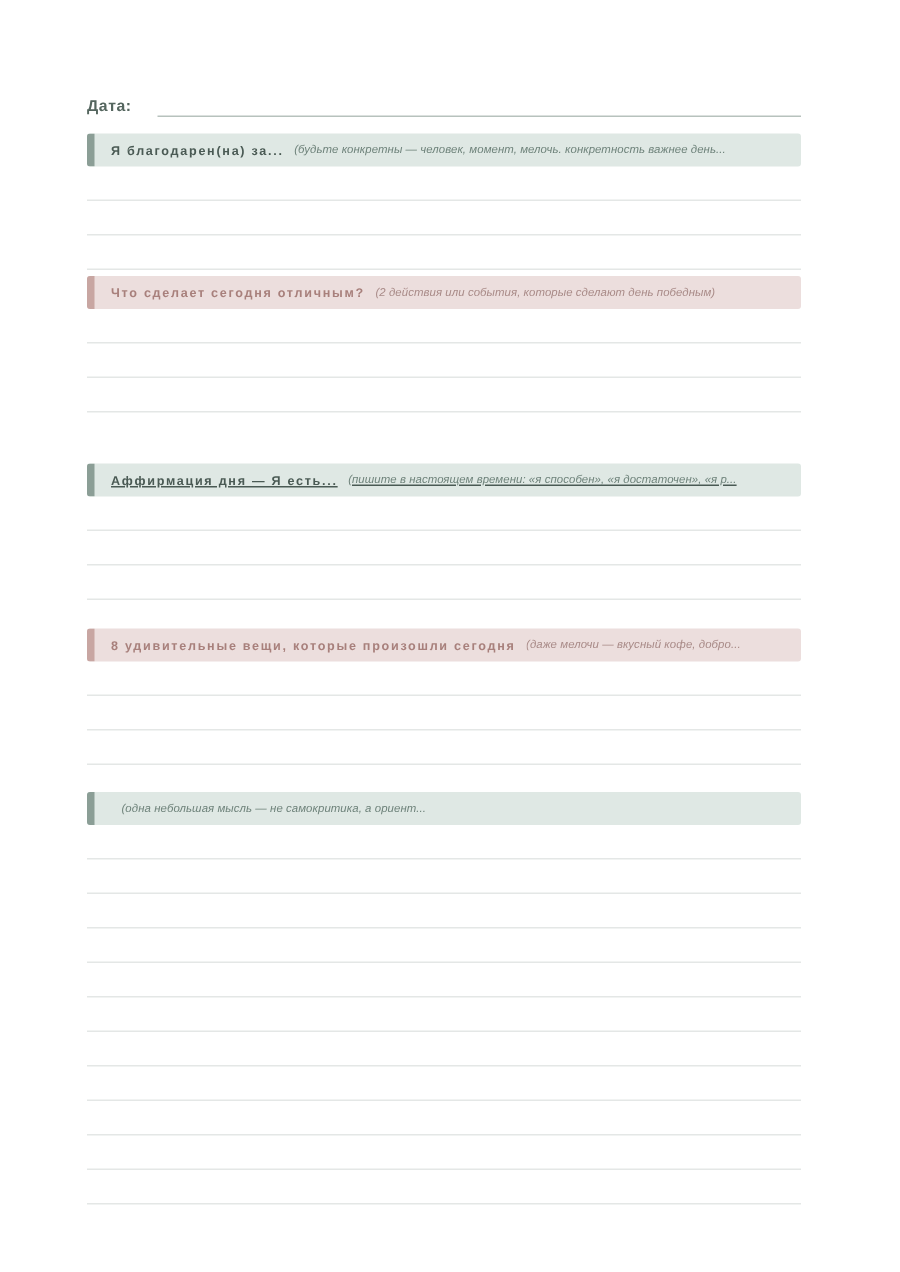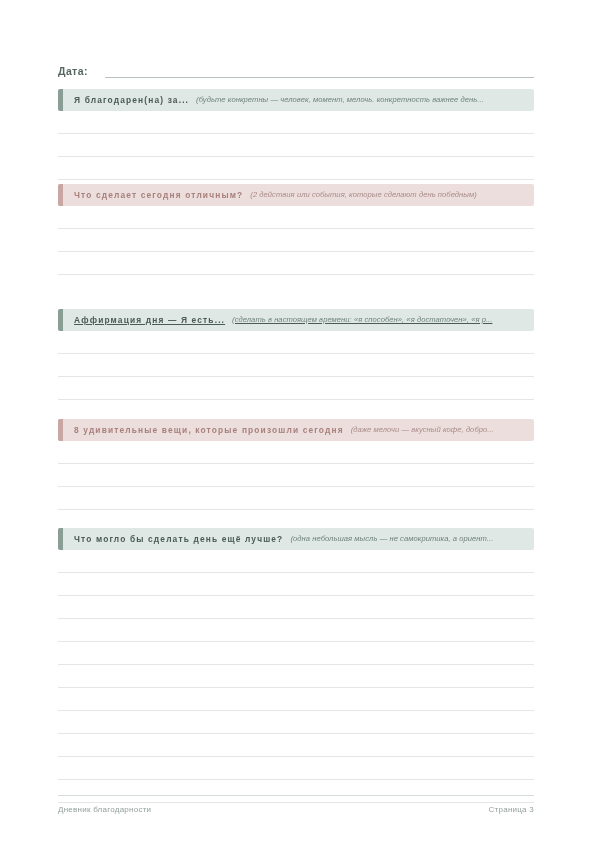--- a/index.html
+++ b/index.html
@@ -174,21 +174,21 @@
         <div class="lines">
           <div class="write-line"></div>
           <div class="write-line"></div>
           <div class="write-line"></div>
         </div>
       </div>
       <div class="section sec-green" style="top: 309px; text-decoration: underline;">
         <div class="prompt-bar">
           <span class="accent"></span>
           <span class="prompt-title">Аффирмация дня — Я есть...</span>
-          <span class="prompt-hint">(сделать в настоящем времени: «я способен», «я достаточен», «я р...</span>
+          <span class="prompt-hint">(пишите в настоящем времени: «я способен», «я достаточен», «я р...</span>
         </div>
         <div class="lines">
           <div class="write-line"></div>
           <div class="write-line"></div>
           <div class="write-line"></div>
         </div>
       </div>
       <div class="section sec-pink" style="top: 419px;">
         <div class="prompt-bar">
           <span class="accent"></span>
@@ -197,40 +197,32 @@
         </div>
         <div class="lines">
           <div class="write-line"></div>
           <div class="write-line"></div>
           <div class="write-line"></div>
         </div>
       </div>
       <div class="section sec-green" style="top: 528px;">
         <div class="prompt-bar">
           <span class="accent"></span>
-          <span class="prompt-title">Что могло бы сделать день ещё лучше?</span>
           <span class="prompt-hint">(одна небольшая мысль — не самокритика, а ориент...</span>
         </div>
         <div class="lines">
           <div class="write-line"></div>
           <div class="write-line"></div>
           <div class="write-line"></div>
           <div class="write-line"></div>
           <div class="write-line"></div>
           <div class="write-line"></div>
           <div class="write-line"></div>
           <div class="write-line"></div>
           <div class="write-line"></div>
           <div class="write-line"></div>
           <div class="write-line"></div>
         </div>
       </div>
     </div>
 
-  <div class="footer">
-    <div class="footer-rule"></div>
-    <div class="footer-row">
-      <span>Дневник благодарности</span>
-      <span>Страница 3</span>
-    </div>
-  </div>
 
 </div>
 
 </body></html>

